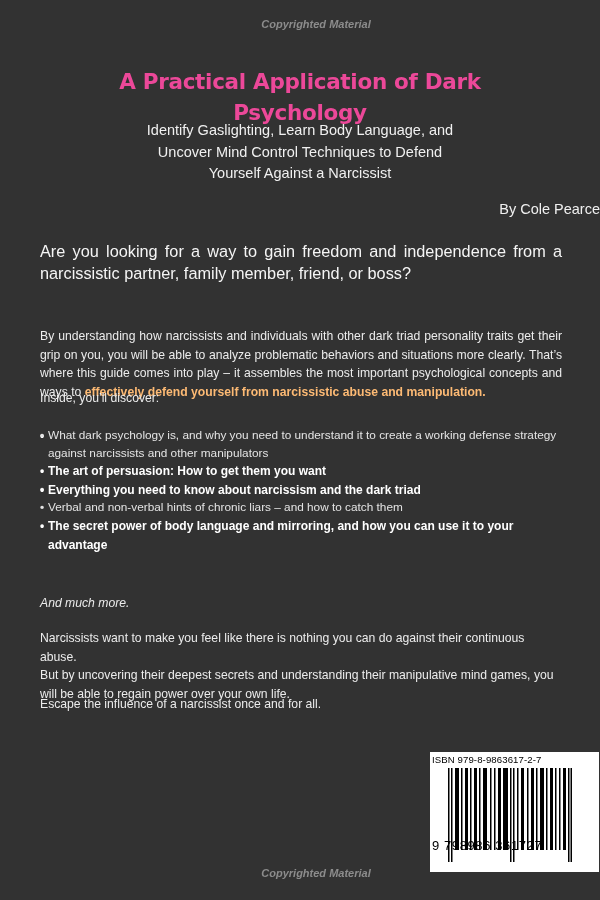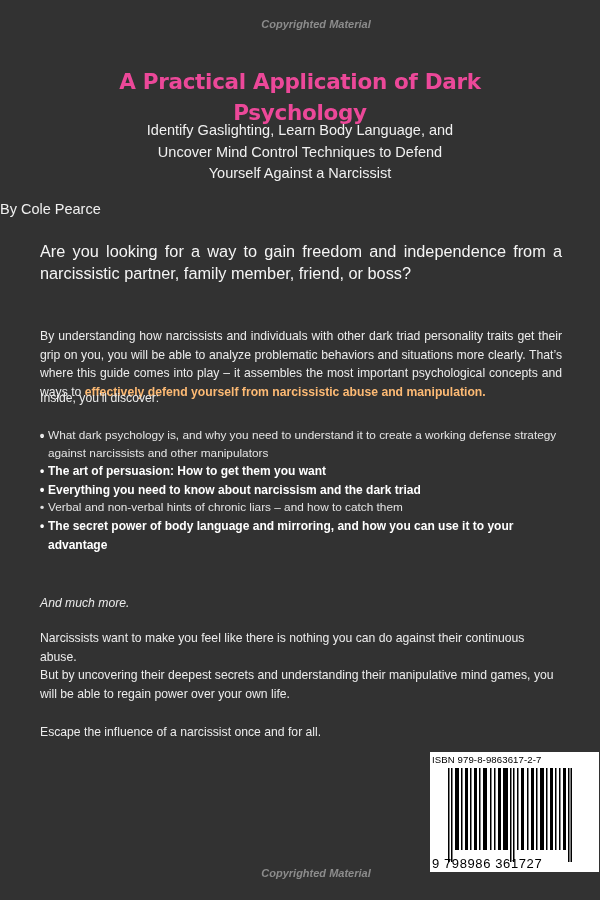--- a/index.html
+++ b/index.html
@@ -26,21 +26,21 @@
       font-weight: bold; font-size: 21.5px; line-height: 31px;
       color: #ec4899; letter-spacing: -0.3px; margin-top: 24px;
     }
     .subtitle {
       position: absolute; top: 120px; left: 0; width: 600px;
       text-align: center;
       font-size: 14.5px; line-height: 21.5px; color: #f0f0f0;
     }
     .author {
       position: absolute; top: 201px; left: 0; width: 600px;
-      text-align: left; font-size: 14.5px; color: #f0f0f0;
+      text-align: right; font-size: 14.5px; color: #f0f0f0;
     }
     .content {
       position: absolute; left: 40px; width: 522px;
       font-size: 12.2px; line-height: 18.5px; color: #ececec;
     }
     .hook {
       position: absolute; top: 240px; left: 40px; width: 522px;
       font-size: 16.3px; line-height: 22px; color: #f5f5f5;
       text-align: justify; text-align-last: left;
     }
@@ -53,35 +53,35 @@
       font-size: 12px; line-height: 18.7px;
     }
     .bullets li .dot {
       position: absolute; left: 0; top: 0; font-weight: bold;
     }
     .bullets li.bold { font-weight: bold; color: #ffffff; }
     .bullets li.light { color: #e4e4e4; font-size: 11.8px; line-height: 17.5px; }
     .more { top: 594px; font-style: italic; }
     .closing { top: 629px; }
     .closing p { margin: 0; }
-    .escape { top: 723px; }
+    .escape { top: 695px; }
     .barcode {
       position: absolute; left: 430px; top: 752px; width: 169px; height: 120px;
       background: #ffffff; color: #000;
       font-family: Liberation Sans, sans-serif;
     }
     .barcode .isbn-text {
       position: absolute; top: 2px; left: 2px; right: 0;
       font-size: 9.6px; letter-spacing: 0.1px; white-space: nowrap;
     }
     .barcode .bars {
       position: absolute; left: 18px; top: 16px; width: 124px; height: 94px;
     }
     .barcode .digits {
-      position: absolute; bottom: 1px; left: 2px; right: 0;
+      position: absolute; bottom: 19px; left: 2px; right: 0;
       font-size: 13px; white-space: nowrap; letter-spacing: 0.6px;
     }
   </style>
 </head>
 <body>
 
 <div class="watermark wm-top">Copyrighted Material</div>
 
 <div class="title">
   <div>A Practical Application of Dark</div>

